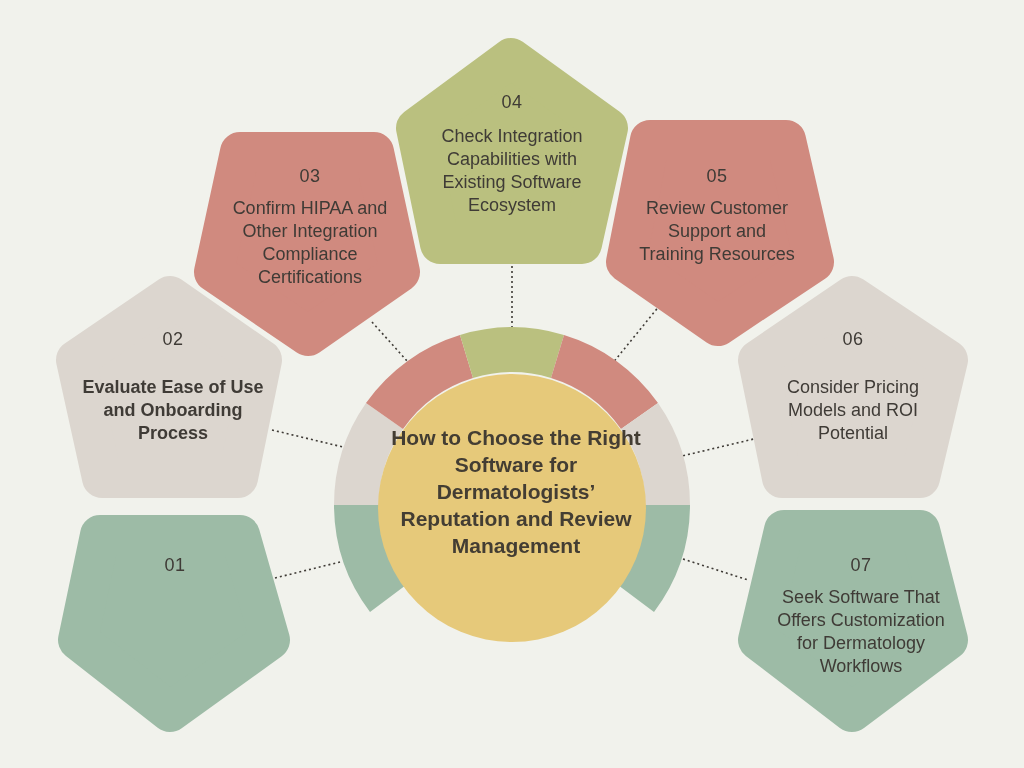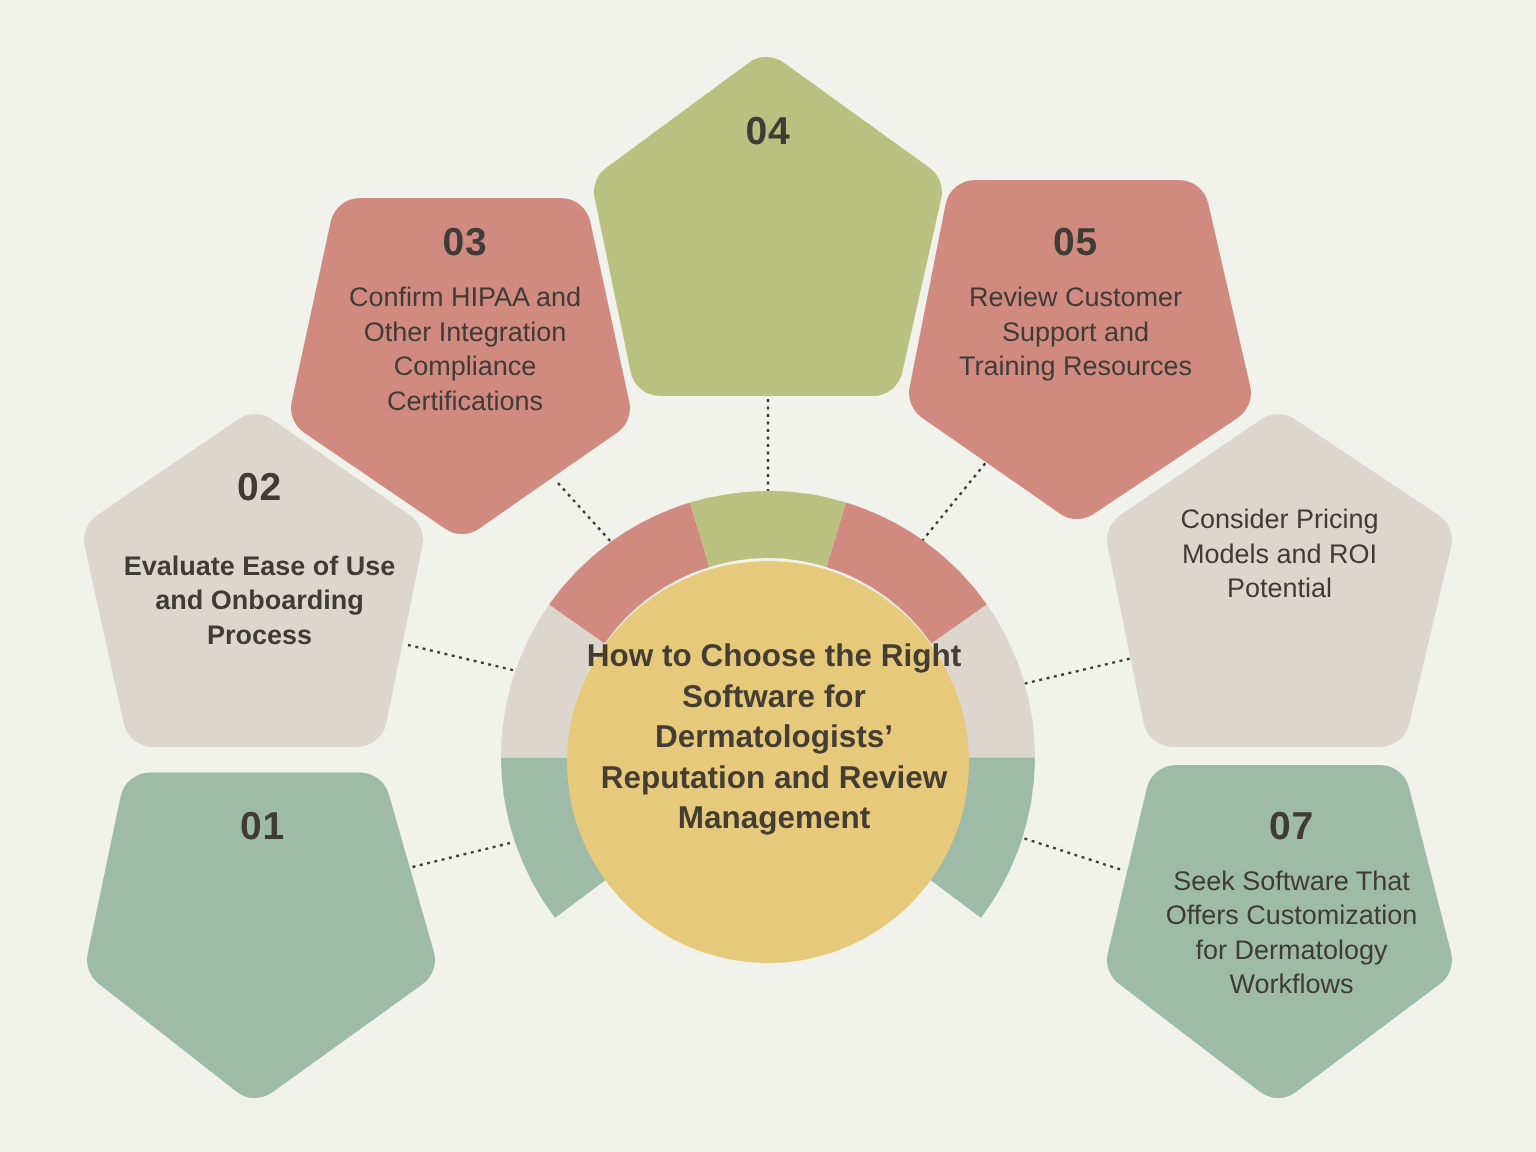--- a/index.html
+++ b/index.html
@@ -1,19 +1,19 @@
 <!DOCTYPE html>
 <html><head>
 <meta charset="utf-8">
 <style>
   html,body{margin:0;padding:0;}
   body{width:1024px;height:768px;background:#f1f2ec;position:relative;overflow:hidden;font-family:"Liberation Sans","DejaVu Sans",sans-serif;}
   svg.bg{position:absolute;left:0;top:0;}
   .card{position:absolute;text-align:center;color:#3f3b36;}
-  .card .num{font-weight:bold;font-size:26px;letter-spacing:0.5px;display:block;}
+  .card .num{font-weight:normal;font-size:18px;letter-spacing:0.5px;display:block;margin-top:20px;}
   .card .txt{font-size:18px;line-height:23px;display:block;}
   .center-title{position:absolute;left:385px;top:424px;width:262px;text-align:center;font-weight:bold;font-size:21px;line-height:27px;color:#433d33;}
 </style>
 </head>
 <body>
 
 <svg class="bg" width="1024" height="768" viewBox="0 0 1024 768">
 
   <g stroke="#3f3b36" stroke-width="1.6" stroke-dasharray="2 3" fill="none">
     <line x1="275" y1="578" x2="340" y2="562"></line>
@@ -55,24 +55,26 @@
 <div class="card" style="left:78px;top:309px;width:190px;">
   <span class="num">02</span>
   <span class="txt" style="margin-top:26px;padding:0 4px;font-weight:bold;">Evaluate Ease of Use and Onboarding Process</span>
 </div>
 <div class="card" style="left:222px;top:146px;width:176px;">
   <span class="num">03</span>
   <span class="txt" style="margin-top:10px;">Confirm HIPAA and Other Integration Compliance Certifications</span>
 </div>
 <div class="card" style="left:424px;top:72px;width:176px;">
   <span class="num">04</span>
+  <span class="txt" style="margin-top:12px;padding:0 8px;">Check Integration Capabilities with Existing Software Ecosystem</span>
 </div>
 <div class="card" style="left:624px;top:146px;width:186px;">
   <span class="num">05</span>
   <span class="txt" style="margin-top:10px;padding:0 10px;">Review Customer Support and Training Resources</span>
 </div>
 <div class="card" style="left:758px;top:309px;width:190px;">
+  <span class="num">06</span>
   <span class="txt" style="margin-top:26px;padding:0 10px;">Consider Pricing Models and ROI Potential</span>
 </div>
 <div class="card" style="left:764px;top:535px;width:194px;">
   <span class="num">07</span>
   <span class="txt" style="margin-top:10px;padding:0 10px;">Seek Software That Offers Customization for Dermatology Workflows</span>
 </div>
 
 </body></html>

